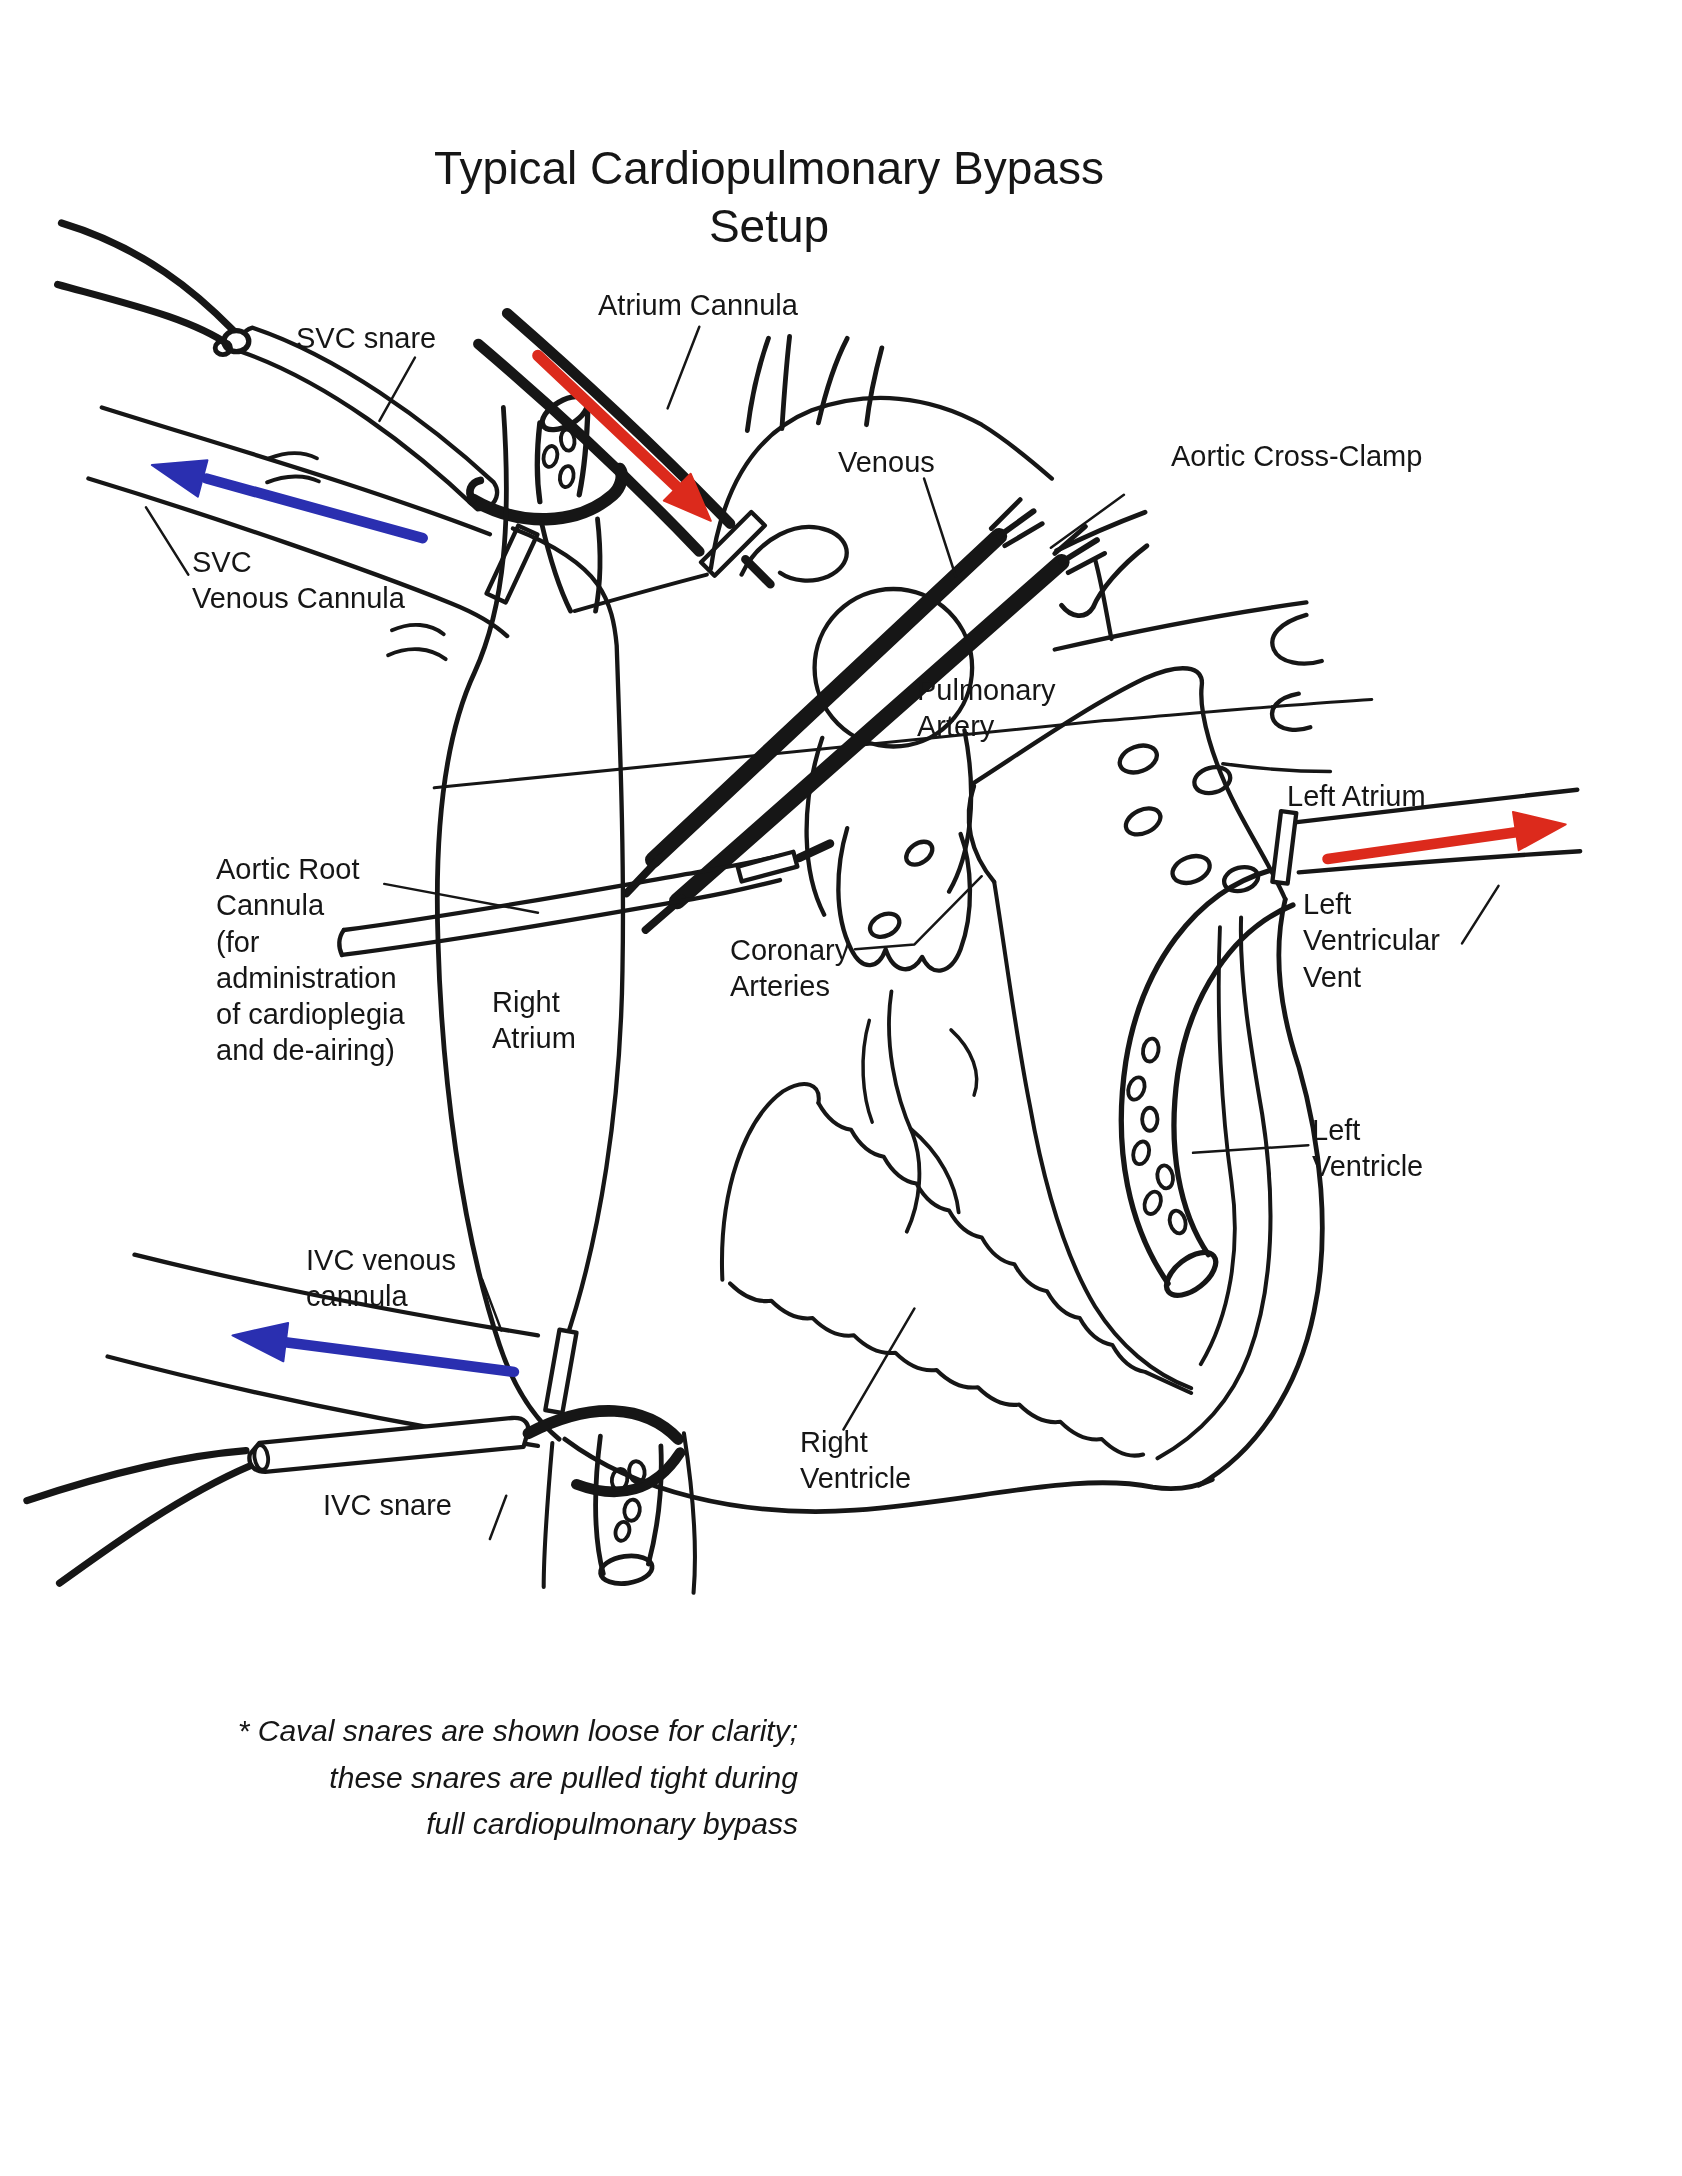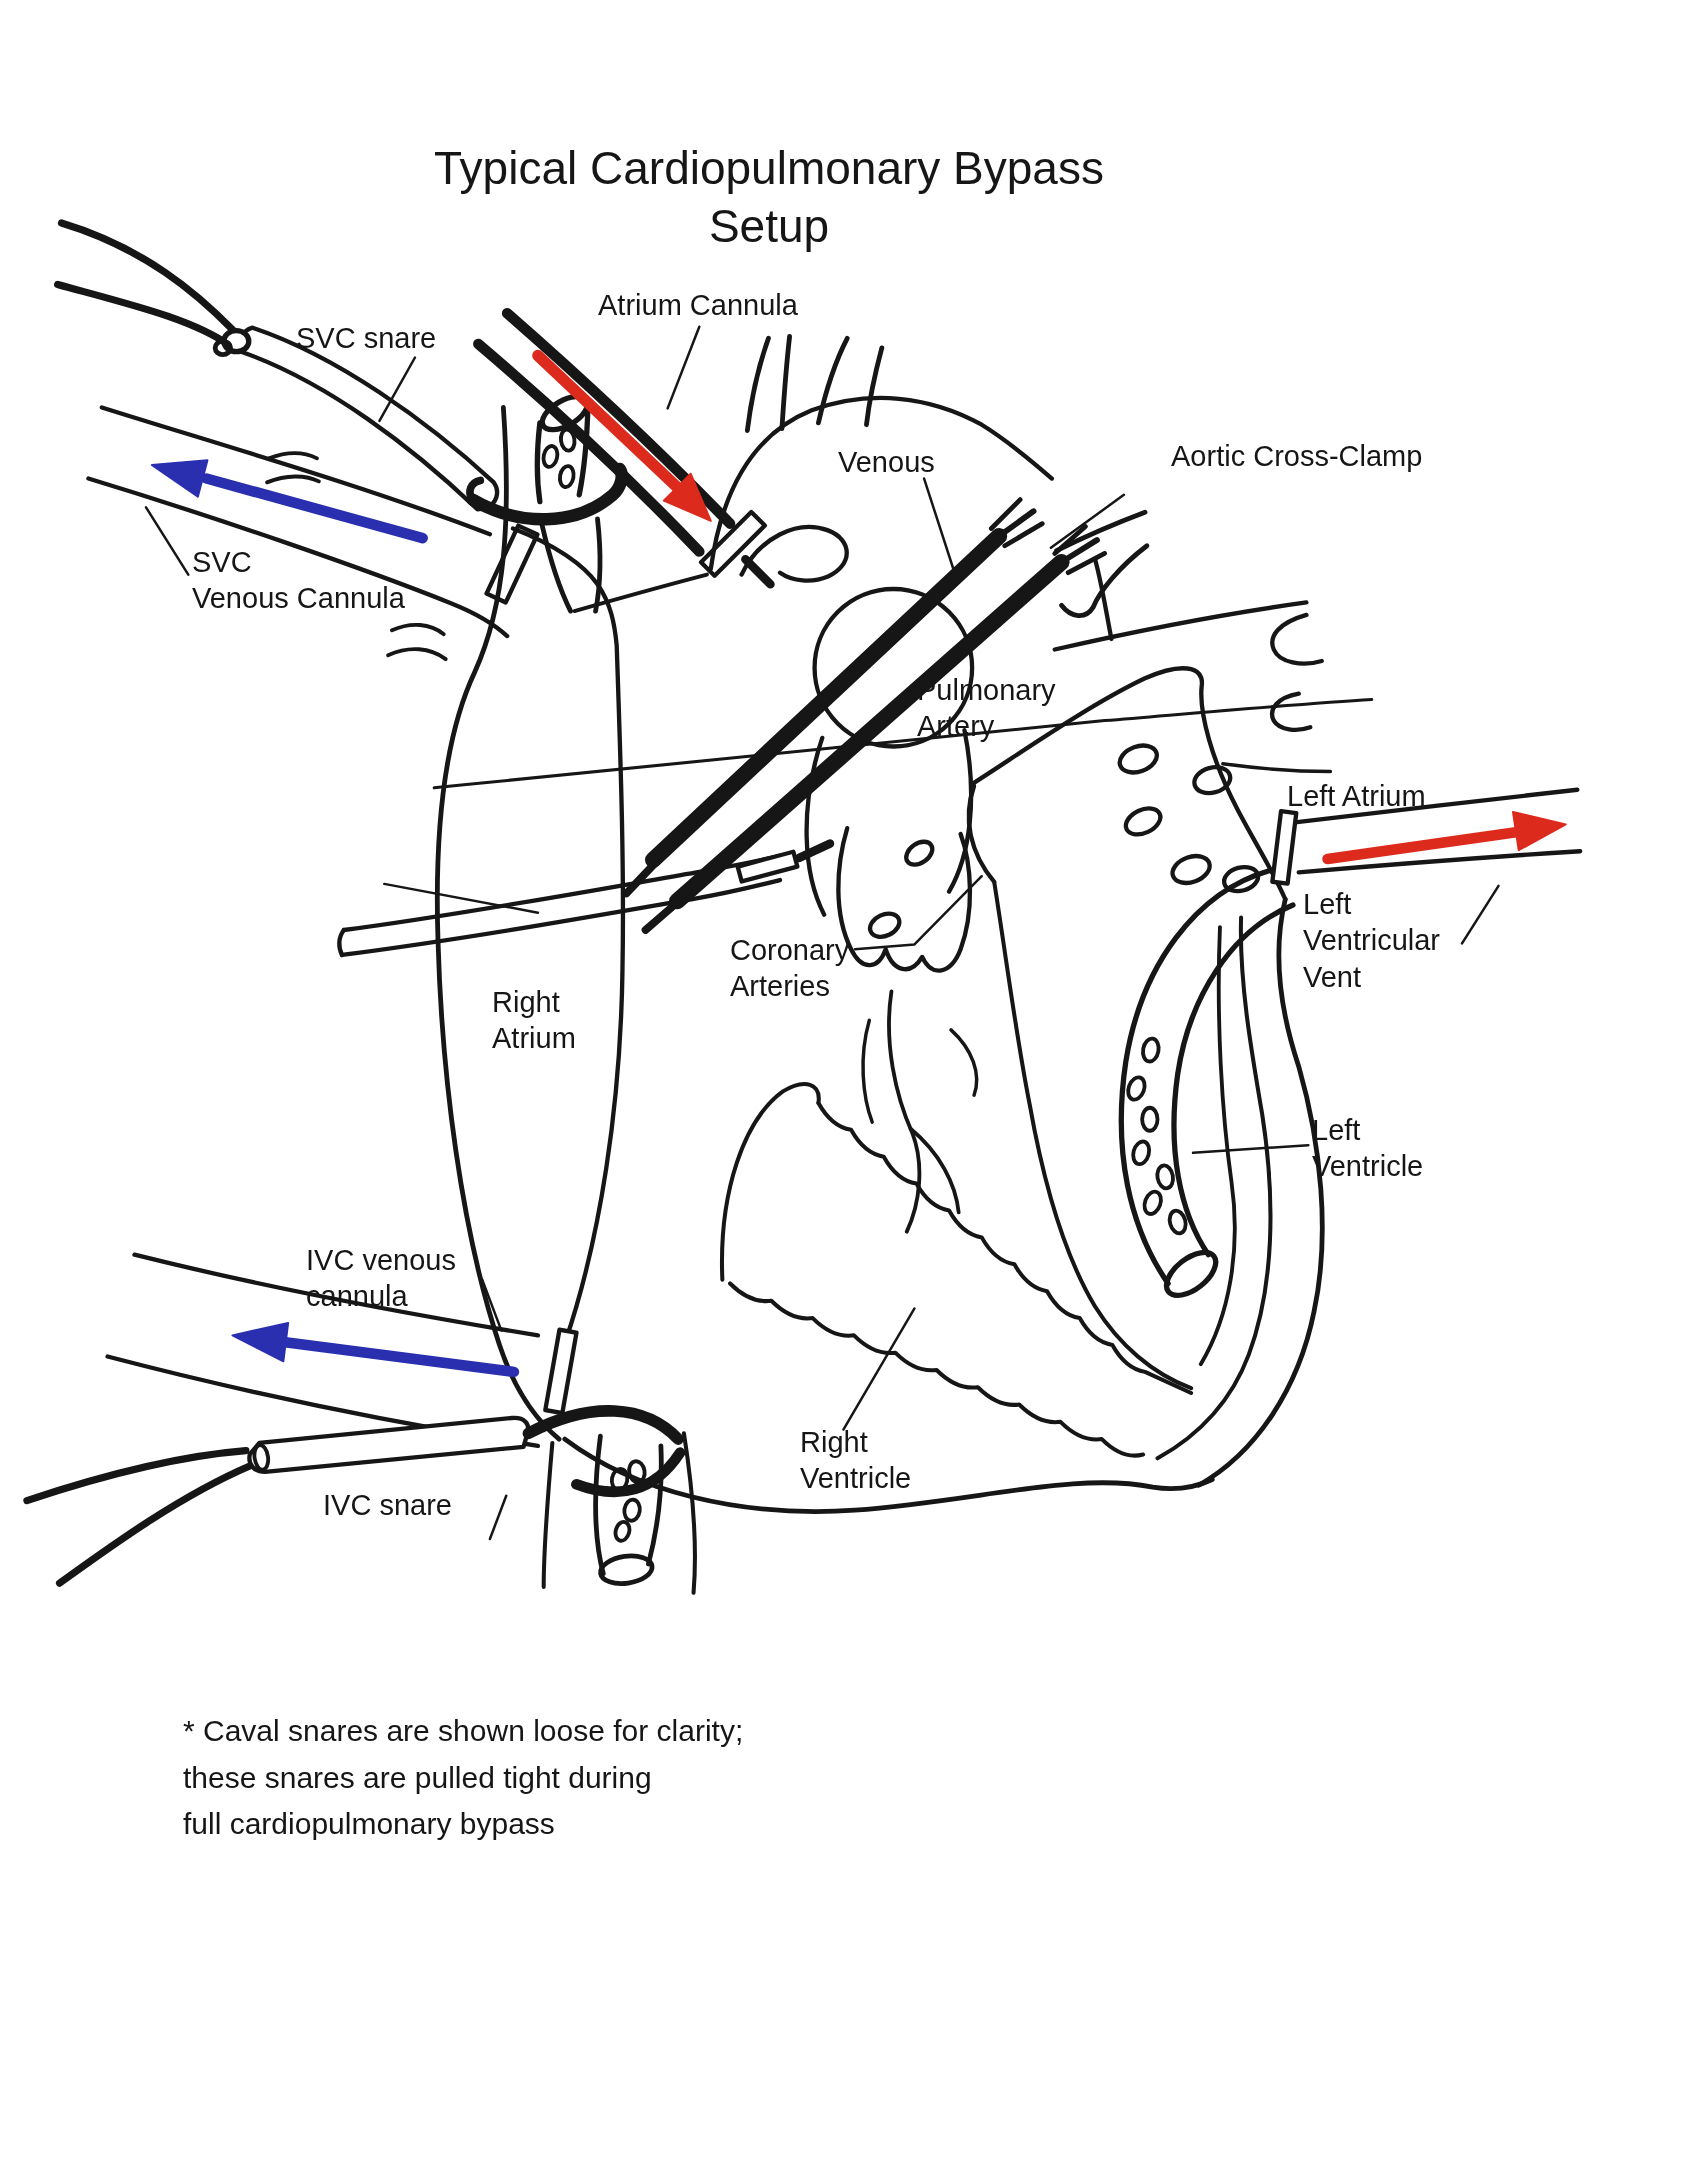--- a/index.html
+++ b/index.html
@@ -17,21 +17,21 @@
   #lbl-pulmonary-artery{left:917px;top:672px;width:168px;}
   #lbl-left-atrium{left:1287px;top:778px;}
   #lbl-aortic-root-cannula{left:216px;top:851px;}
   #lbl-right-atrium{left:492px;top:984px;}
   #lbl-coronary-arteries{left:730px;top:932px;}
   #lbl-left-ventricular-vent{left:1303px;top:886px;}
   #lbl-left-ventricle{left:1312px;top:1112px;}
   #lbl-ivc-venous-cannula{left:306px;top:1242px;}
   #lbl-ivc-snare{left:323px;top:1487px;}
   #lbl-right-ventricle{left:800px;top:1424px;}
-  #lbl-footnote{left:183px;top:1708px;width:615px;font-size:30px;line-height:1.55;text-align:left;}
+  #lbl-footnote{left:183px;top:1708px;width:615px;font-size:30px;line-height:1.55;text-align:right;font-style:italic;}
 </style>
 </head>
 <body>
 
 <div id="page">
 
   <svg id="art" viewBox="0 0 1751 2266" xmlns="http://www.w3.org/2000/svg">
     <g fill="none" stroke="var(--ink,#161616)" stroke-width="4.5" stroke-linecap="round" stroke-linejoin="round">
 
       <g>
@@ -231,20 +231,26 @@
   <div class="lbl" id="lbl-title">Typical Cardiopulmonary Bypass Setup</div>
   <div class="lbl" id="lbl-svc-snare">SVC snare</div>
   <div class="lbl" id="lbl-aortic-cannula">Atrium Cannula</div>
   <div class="lbl" id="lbl-aorta">Venous</div>
   <div class="lbl" id="lbl-aortic-cross-clamp">Aortic Cross-Clamp</div>
   <div class="lbl" id="lbl-svc-venous-cannula">SVC
 Venous Cannula</div>
   <div class="lbl center" id="lbl-pulmonary-artery">Pulmonary
 Artery</div>
   <div class="lbl" id="lbl-left-atrium">Left Atrium</div>
+  <div class="lbl" id="lbl-aortic-root-cannula">Aortic Root
+Cannula
+(for
+administration
+of cardioplegia
+and de-airing)</div>
   <div class="lbl" id="lbl-right-atrium">Right
 Atrium</div>
   <div class="lbl" id="lbl-coronary-arteries">Coronary
 Arteries</div>
   <div class="lbl" id="lbl-left-ventricular-vent">Left
 Ventricular
 Vent</div>
   <div class="lbl" id="lbl-left-ventricle">Left
 Ventricle</div>
   <div class="lbl" id="lbl-ivc-venous-cannula">IVC venous

